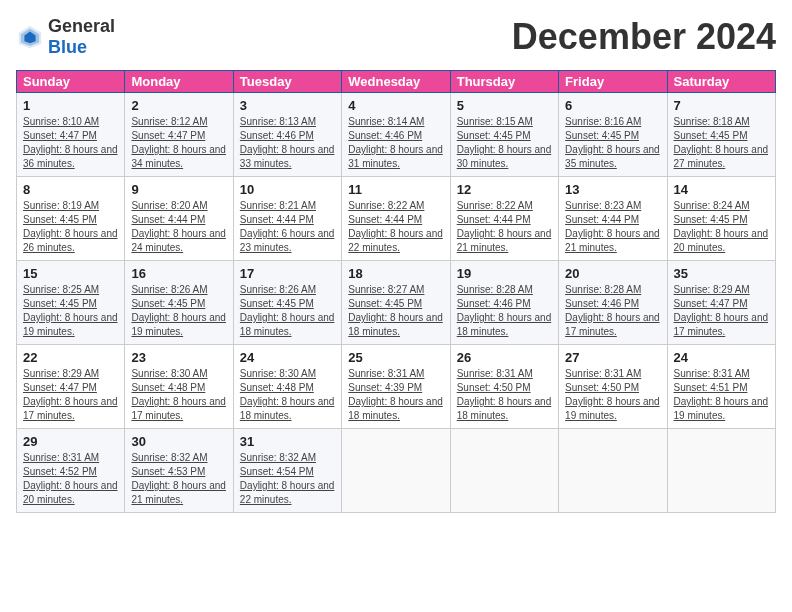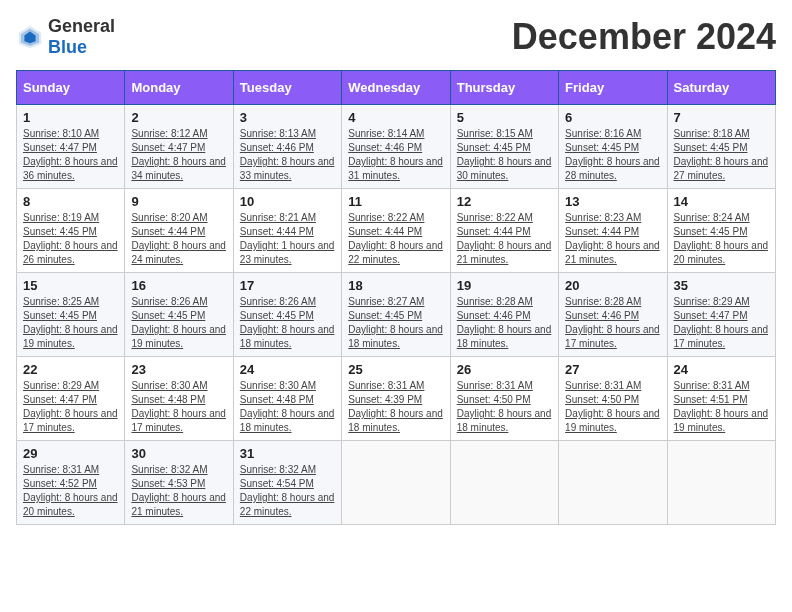--- a/index.html
+++ b/index.html
@@ -48,25 +48,25 @@
     .location-subtitle {
       font-size: 15px;
       color: #555;
     }
     table {
       width: 100%;
       border-collapse: collapse;
       table-layout: fixed;
     }
     thead th {
-      background-color: #8b5cf6;
+      background-color: #ec4899;
       color: #fff;
       font-size: 13px;
       font-weight: bold;
-      padding: 9px 6px;
+      padding: 3px 6px;
       text-align: left;
       border: 1px solid #1e5aa0;
     }
     tbody td {
       border: 1px solid #ccc;
       vertical-align: top;
       padding: 5px 6px;
       font-size: 10.5px;
       color: #333;
       background: #fff;
@@ -148,39 +148,39 @@
         <td>
           <span class="day-number">4</span>
           <div class="day-info"><span>Sunrise: 8:14 AM</span><br><span>Sunset: 4:46 PM</span><br><span>Daylight: 8 hours and 31 minutes.</span></div>
         </td>
         <td>
           <span class="day-number">5</span>
           <div class="day-info"><span>Sunrise: 8:15 AM</span><br><span>Sunset: 4:45 PM</span><br><span>Daylight: 8 hours and 30 minutes.</span></div>
         </td>
         <td>
           <span class="day-number">6</span>
-          <div class="day-info"><span>Sunrise: 8:16 AM</span><br><span>Sunset: 4:45 PM</span><br><span>Daylight: 8 hours and 28 minutes.</span></div>
+          <div class="day-info"><span>Sunrise: 8:16 AM</span><br><span>Sunset: 4:45 PM</span><br><span>Daylight: 8 hours and 35 minutes.</span></div>
         </td>
         <td>
           <span class="day-number">7</span>
           <div class="day-info"><span>Sunrise: 8:18 AM</span><br><span>Sunset: 4:45 PM</span><br><span>Daylight: 8 hours and 27 minutes.</span></div>
         </td>
       </tr>
       <tr>
         <td>
           <span class="day-number">8</span>
           <div class="day-info"><span>Sunrise: 8:19 AM</span><br><span>Sunset: 4:45 PM</span><br><span>Daylight: 8 hours and 26 minutes.</span></div>
         </td>
         <td>
           <span class="day-number">9</span>
           <div class="day-info"><span>Sunrise: 8:20 AM</span><br><span>Sunset: 4:44 PM</span><br><span>Daylight: 8 hours and 24 minutes.</span></div>
         </td>
         <td>
           <span class="day-number">10</span>
-          <div class="day-info"><span>Sunrise: 8:21 AM</span><br><span>Sunset: 4:44 PM</span><br><span>Daylight: 1 hours and 23 minutes.</span></div>
+          <div class="day-info"><span>Sunrise: 8:21 AM</span><br><span>Sunset: 4:44 PM</span><br><span>Daylight: 6 hours and 23 minutes.</span></div>
         </td>
         <td>
           <span class="day-number">11</span>
           <div class="day-info"><span>Sunrise: 8:22 AM</span><br><span>Sunset: 4:44 PM</span><br><span>Daylight: 8 hours and 22 minutes.</span></div>
         </td>
         <td>
           <span class="day-number">12</span>
           <div class="day-info"><span>Sunrise: 8:22 AM</span><br><span>Sunset: 4:44 PM</span><br><span>Daylight: 8 hours and 21 minutes.</span></div>
         </td>
         <td>

